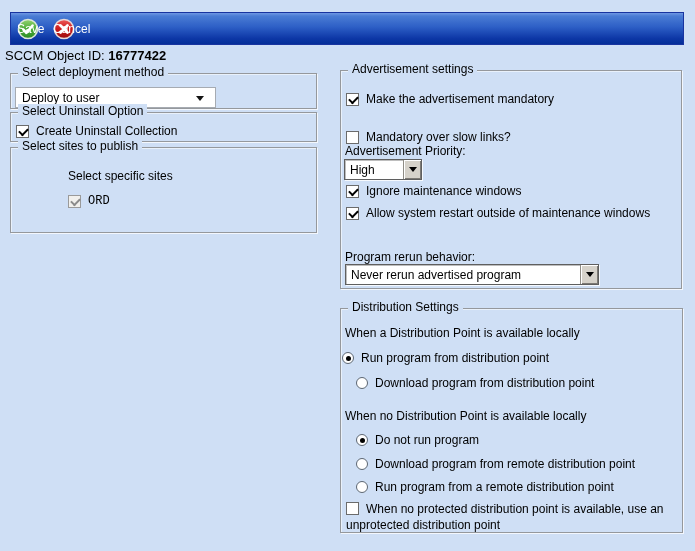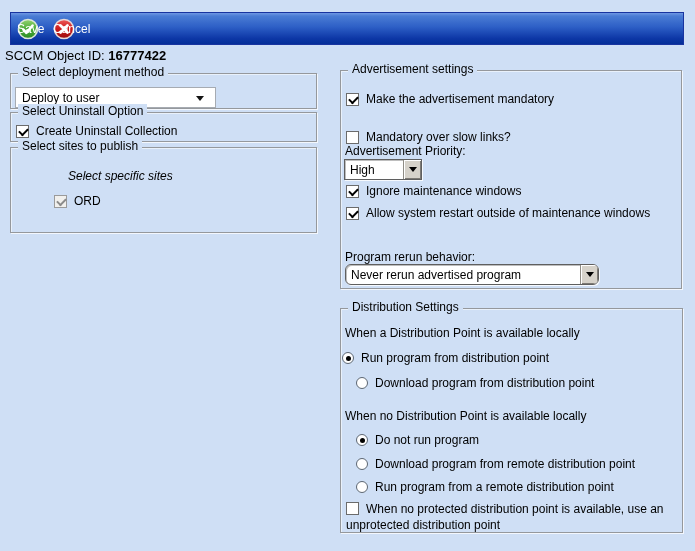--- a/index.html
+++ b/index.html
@@ -138,22 +138,22 @@
 <div class="groupbox" style="left:10px;top:112px;width:307px;height:30px;">
   <span class="gb-title">Select Uninstall Option</span>
   <div class="checkrow" style="left:5px;top:11px;">
     <span class="checkbox checked"></span>
     <span>Create Uninstall Collection</span>
   </div>
 </div>
 
 <div class="groupbox" style="left:10px;top:147px;width:307px;height:86px;">
   <span class="gb-title">Select sites to publish</span>
-  <span class="lbl" style="left:57px;top:21px;font-style:italic;">Select specific sites</span>
-  <div class="checkrow" style="left:43px;top:46px;">
+  <span class="lbl" style="left:57px;top:21px;">Select specific sites</span>
+  <div class="checkrow" style="left:57px;top:46px;font-family:Liberation Mono, monospace;">
     <span class="checkbox disabled checked"></span>
     <span>ORD</span>
   </div>
 </div>
 
 <div class="groupbox" style="left:340px;top:70px;width:342px;height:219px;">
   <span class="gb-title">Advertisement settings</span>
 
   <div class="checkrow" style="left:5px;top:21px;">
     <span class="checkbox checked"></span>
@@ -175,21 +175,21 @@
   <div class="checkrow" style="left:5px;top:135px;">
     <span class="checkbox checked"></span>
     <span>Allow system restart outside of maintenance windows</span>
   </div>
   <div class="checkrow" style="left:5px;top:113px;">
     <span class="checkbox checked"></span>
     <span>Ignore maintenance windows</span>
   </div>
 
   <span class="lbl" style="left:4px;top:179px;">Program rerun behavior:</span>
-  <div class="combo-classic" style="left:4px;top:193px;width:254px;height:21px;border-radius:6px;">
+  <div class="combo-classic" style="left:4px;top:193px;width:254px;height:21px;">
     <span class="txt">Never rerun advertised program</span>
     <span class="btn">
         <span class="arrow-down"></span>
       </span>
   </div>
 </div>
 
 <div class="groupbox" style="left:340px;top:308px;width:343px;height:225px;">
   <span class="gb-title">Distribution Settings</span>
 

